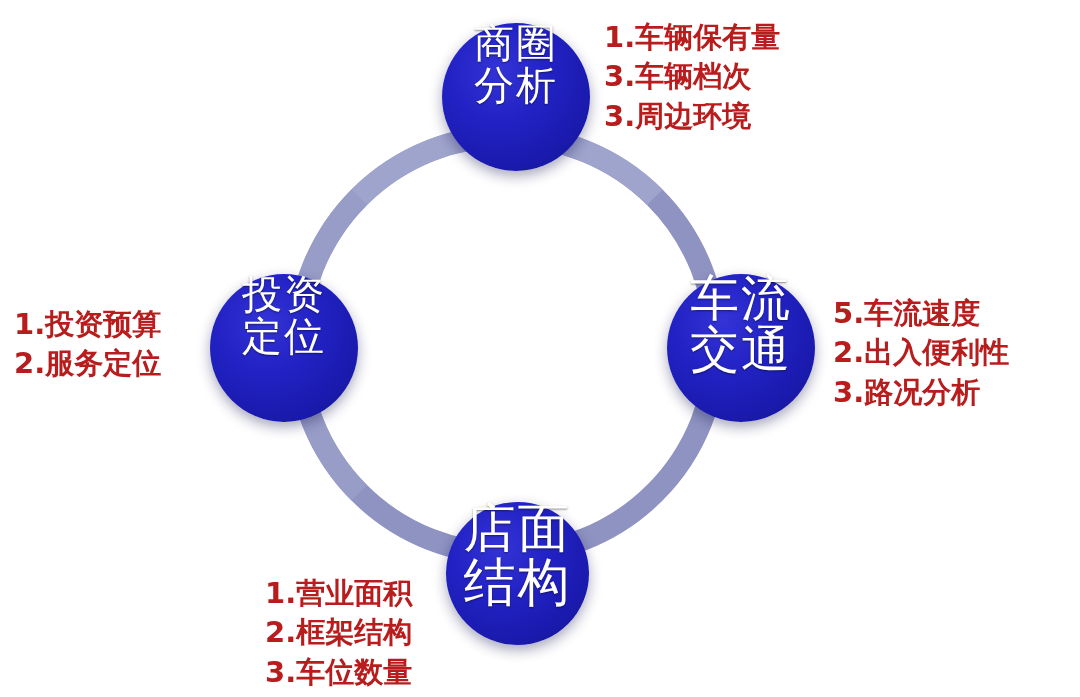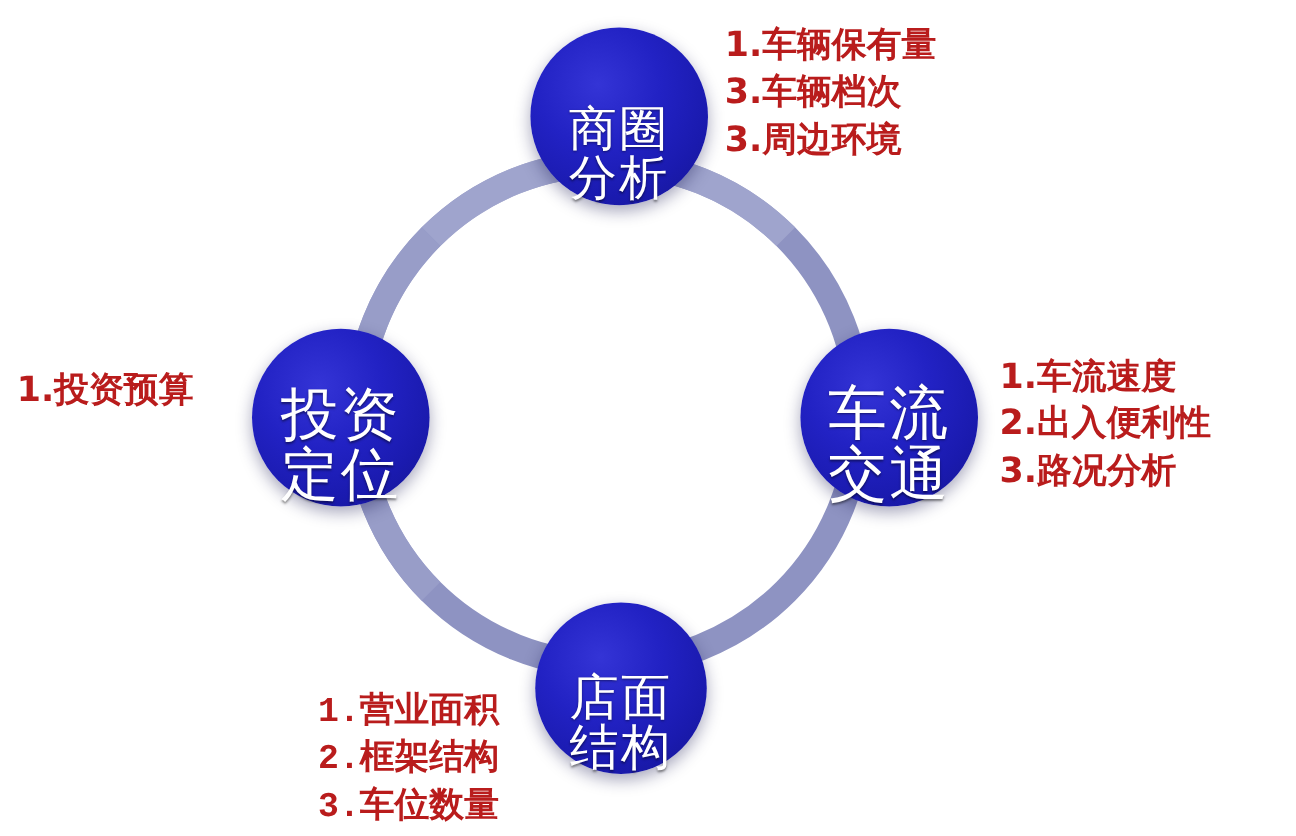--- a/index.html
+++ b/index.html
@@ -50,63 +50,63 @@
     opacity: .85;
   }
 
   
   .node {
     position: absolute;
     border-radius: 50%;
     display: flex;
     flex-direction: column;
     align-items: center;
-    justify-content: flex-end;
+    justify-content: flex-start;
     text-align: center;
     color: #ffffff;
     line-height: 1.04;
     letter-spacing: 2px;
   }
 
   .node-blue {
     background: radial-gradient(circle at 38% 32%, #3434d6 0%, #2222c4 38%, #1a1aae 70%, #15158f 100%);
     box-shadow: 0 5px 13px rgba(20,20,80,.38);
     font-weight: 400;
     text-shadow: 0 1px 2px rgba(0,0,0,.45);
   }
 
   .node-center {
     background: radial-gradient(circle at 42% 34%, #ffc91f 0%, #fcbe12 40%, #f5b40b 72%, #eda904 100%);
     box-shadow: 0 4px 12px rgba(180,130,0,.25);
   }
 
   
   #node-top    { left: 442px; top: 23px;  width: 148px; height: 148px; font-size: 40px; }
-  #node-left   { left: 210px; top: 274px; width: 148px; height: 148px; font-size: 48px; }
+  #node-left   { left: 210px; top: 274px; width: 148px; height: 148px; font-size: 40px; }
   #node-right  { left: 667px; top: 274px; width: 148px; height: 148px; font-size: 49px; }
-  #node-bottom { left: 446px; top: 502px; width: 143px; height: 143px; font-size: 41px; }
+  #node-bottom { left: 446px; top: 502px; width: 143px; height: 143px; font-size: 52px; font-family: Liberation Serif, serif; }
   #node-center { left: 400px; top: 238px; width: 214px; height: 214px; font-size: 62px; letter-spacing: 6px; }
 
   .node-line { display: block; white-space: nowrap; }
 
   
   .notes {
     position: absolute;
     color: #b91c1c;
     font-size: 29px;
     font-weight: bold;
     line-height: 1.36;
     white-space: nowrap;
   }
   .notes .note-line { display: block; }
 
   #notes-top    { left: 604px; top: 18px; }
   #notes-left   { left: 14px;  top: 305px; text-align: center; }
   #notes-right  { left: 833px; top: 294px; }
-  #notes-bottom { left: 265px; top: 574px; font-family: Liberation Mono, monospace; }
+  #notes-bottom { left: 265px; top: 574px; }
 </style>
 </head>
 <body>
 
 <div id="stage">
 
   <div class="ring-wrap">
     <div class="ring"></div>
     <div class="ring-shade"></div>
   </div>
@@ -133,24 +133,25 @@
   </div>
 
   <div class="notes" id="notes-top">
     <span class="note-line">1.车辆保有量</span>
     <span class="note-line">3.车辆档次</span>
     <span class="note-line">3.周边环境</span>
   </div>
 
   <div class="notes" id="notes-left">
     <span class="note-line">1.投资预算</span>
+    <span class="note-line">2.服务定位</span>
   </div>
 
   <div class="notes" id="notes-right">
-    <span class="note-line">1.车流速度</span>
+    <span class="note-line">5.车流速度</span>
     <span class="note-line">2.出入便利性</span>
     <span class="note-line">3.路况分析</span>
   </div>
 
   <div class="notes" id="notes-bottom">
     <span class="note-line">1.营业面积</span>
     <span class="note-line">2.框架结构</span>
     <span class="note-line">3.车位数量</span>
   </div>
 

